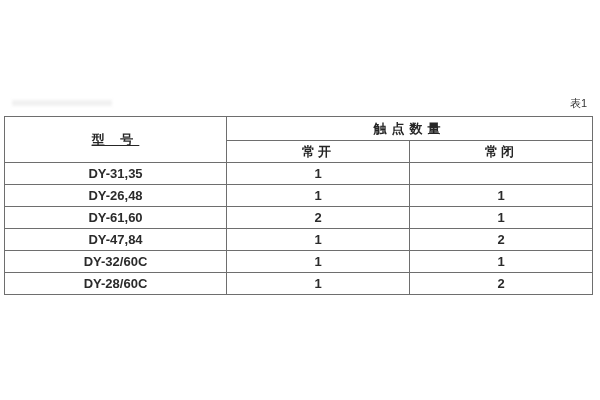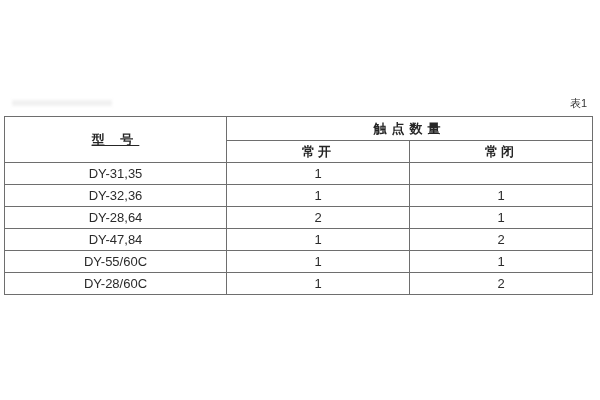--- a/index.html
+++ b/index.html
@@ -61,21 +61,21 @@
     height: 21px;
     letter-spacing: 3px;
     margin-left: 28px;
   }
   td.model-hdr {
     letter-spacing: 6px;
     text-decoration: underline;
   }
   tr.data-row td {
     height: 21px;
-    font-weight: 400;
+    font-weight: 700;
     color: #2b2b2b;
   }
 </style>
 </head>
 <body>
 
 <div class="smudge"></div>
 
 <div class="table-label">表1</div>
 
@@ -94,36 +94,36 @@
       <td class="hdr sub-hdr">常开</td>
       <td class="hdr sub-hdr">常闭</td>
     </tr>
 
     <tr class="data-row">
       <td>DY-31,35</td>
       <td>1</td>
       <td></td>
     </tr>
     <tr class="data-row">
-      <td>DY-32,36</td>
+      <td>DY-26,48</td>
       <td>1</td>
       <td>1</td>
     </tr>
     <tr class="data-row">
-      <td>DY-28,64</td>
+      <td>DY-61,60</td>
       <td>2</td>
       <td>1</td>
     </tr>
     <tr class="data-row">
       <td>DY-47,84</td>
       <td>1</td>
       <td>2</td>
     </tr>
     <tr class="data-row">
-      <td>DY-55/60C</td>
+      <td>DY-32/60C</td>
       <td>1</td>
       <td>1</td>
     </tr>
     <tr class="data-row">
       <td>DY-28/60C</td>
       <td>1</td>
       <td>2</td>
     </tr>
   </tbody>
 </table>

